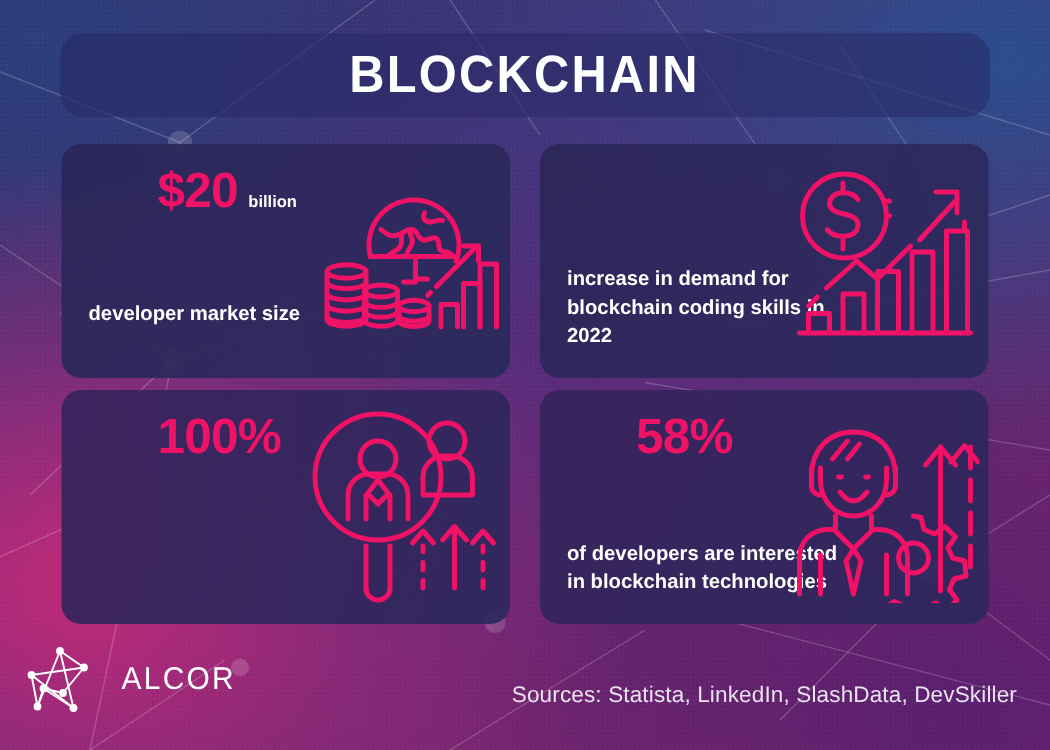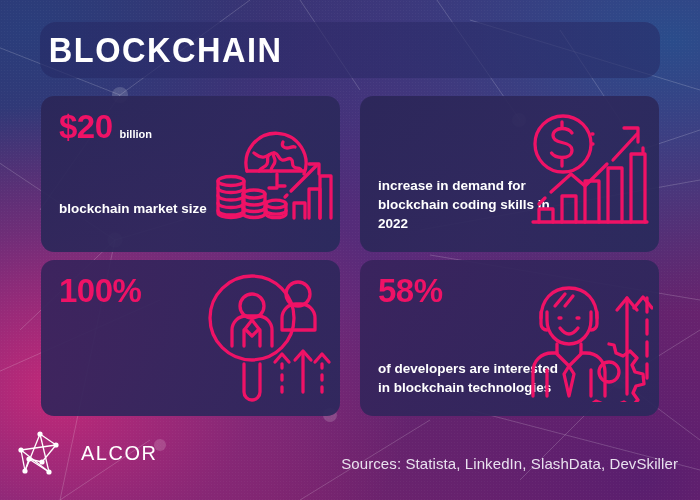--- a/index.html
+++ b/index.html
@@ -29,21 +29,21 @@
     pointer-events:none;
     z-index:1;
   }
   .net{ position:absolute; inset:0; z-index:0; }
 
   
   .title-bar{
     position:absolute; left:40px; top:22px; width:620px; height:56px;
     border-radius:16px;
     background:linear-gradient(100deg, rgba(38,44,104,0.72) 0%, rgba(46,42,104,0.66) 45%, rgba(40,48,108,0.70) 100%);
-    display:flex; align-items:center; justify-content:flex-start;
+    display:flex; align-items:center; justify-content:center;
     z-index:3;
   }
   .title-bar .t{
     color:#ffffff;
     font-size:35px;
     font-weight:bold;
     letter-spacing:1.6px;
     font-family:"Liberation Sans Narrow","Liberation Sans",sans-serif;
     transform:scaleX(0.93);
   }
@@ -68,20 +68,21 @@
   .card.r2{
     background:linear-gradient(125deg, rgba(56,35,92,0.93) 0%, rgba(49,38,92,0.93) 50%, rgba(44,40,92,0.93) 100%);
   }
   .stat-line{ display:flex; align-items:baseline; gap:7px; }
   .stat{
     color:#ef1266;
     font-size:33px;
     font-weight:bold;
     line-height:1;
     letter-spacing:-0.5px;
+    margin-left:46px;
   }
   .stat-unit{
     color:#ffffff;
     font-size:11px;
     font-weight:bold;
   }
   .desc{
     position:absolute;
     left:18px;
     color:#ffffff;
@@ -169,21 +170,21 @@
     <div class="t">BLOCKCHAIN</div>
   </div>
 
   <div class="grid">
 
     <div class="card c1">
       <div class="stat-line">
         <span class="stat">$20</span>
         <span class="stat-unit">billion</span>
       </div>
-      <div class="desc">blockchain market size</div>
+      <div class="desc">developer market size</div>
       <div class="icon">
         <svg width="125" height="128" viewBox="0 0 125 128" fill="none" stroke="currentColor" stroke-width="3.3" stroke-linecap="round" stroke-linejoin="round">
           <path d="M38 65a30 30 0 1 1 57 3"></path>
           <path d="M38 65h57"></path>
           <path d="M45 47c3 2 5 5 10 4s7-5 11-4 3 6 7 7 6-3 9-1 0 6 3 8 6 0 7 3"></path>
           <path d="M50 65c2-4 6-3 8-7s-1-7 2-9"></path>
           <path d="M62 65c0-5 4-6 4-10s-3-5-1-8"></path>
           <path d="M74 36c-2 4 1 6 4 6s5-2 8-1"></path>
           <path d="M68 68v12h8"></path>
           <path d="M60 82h8"></path>

